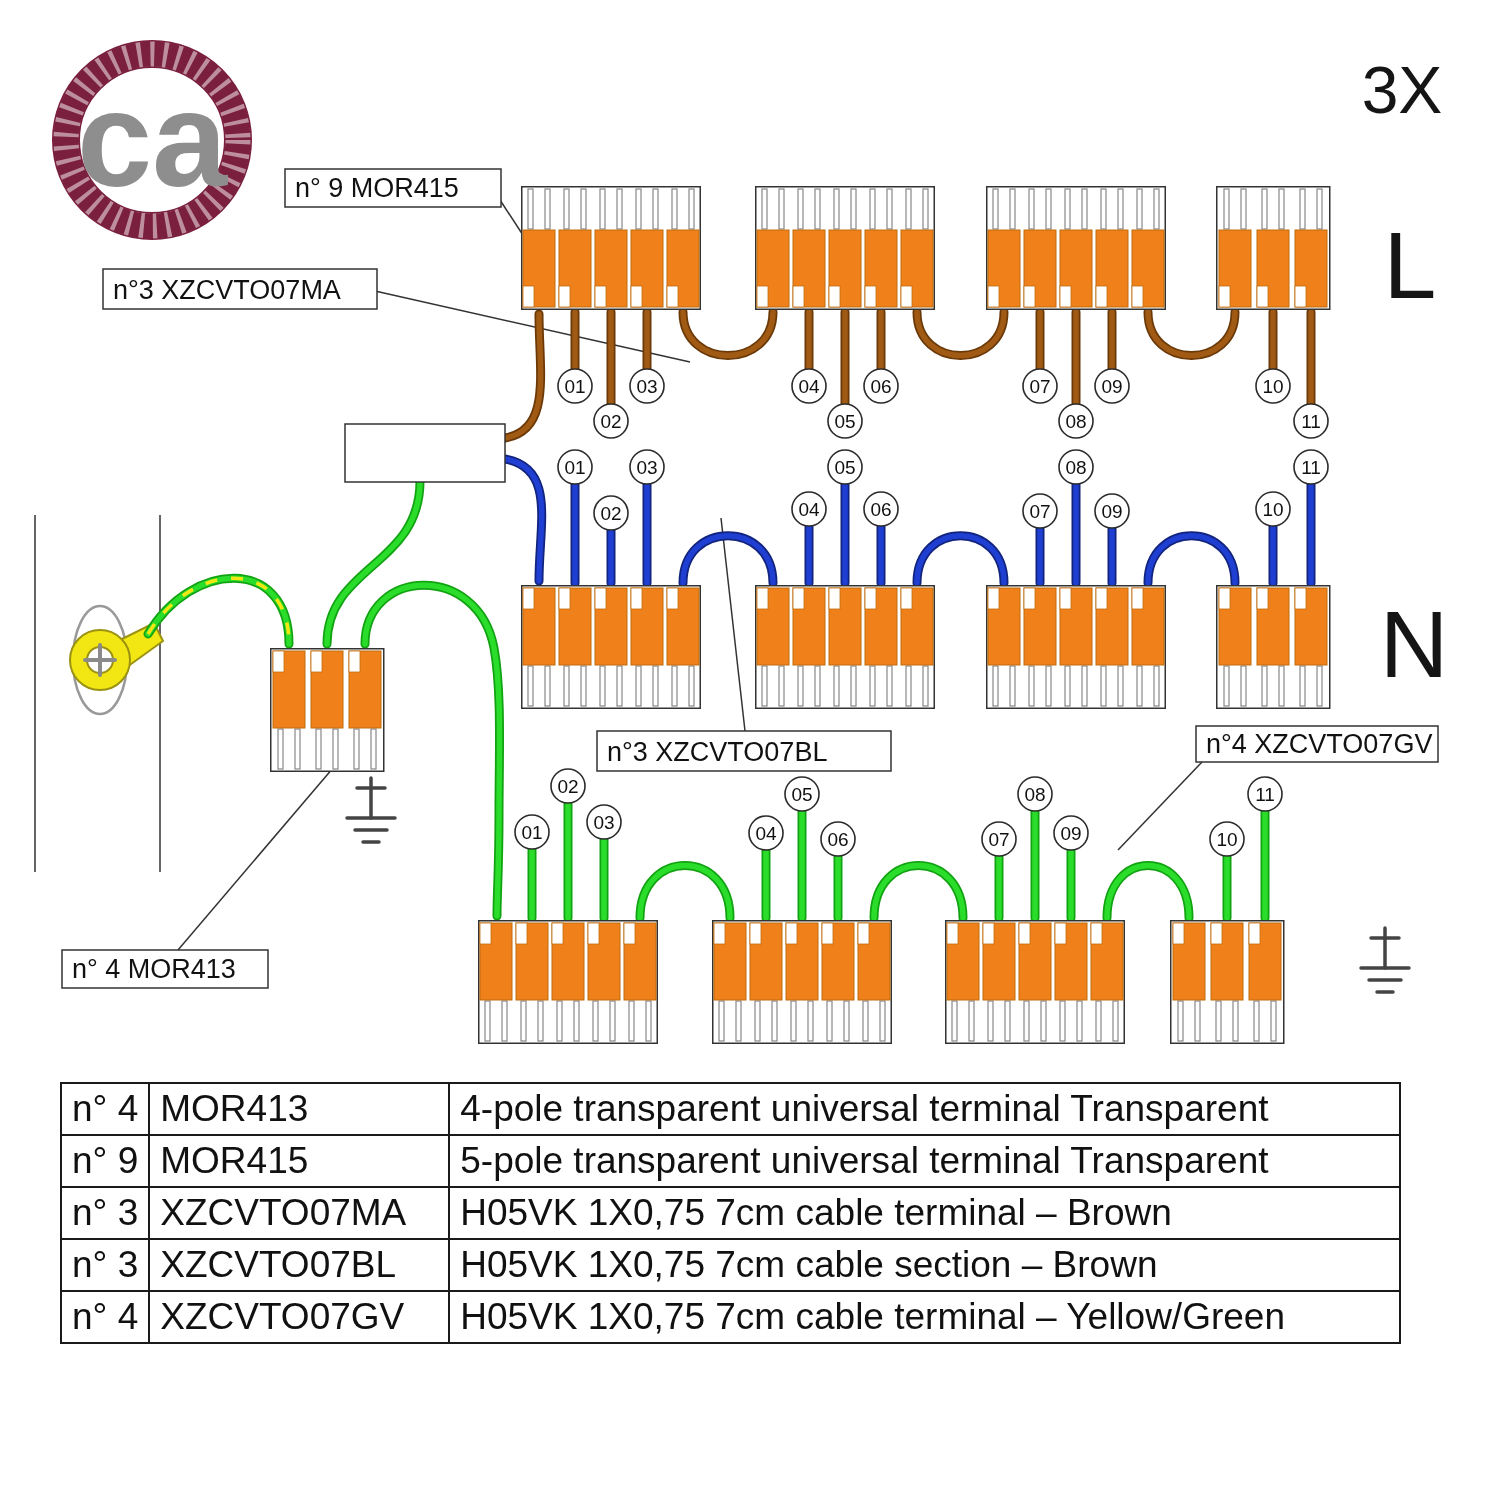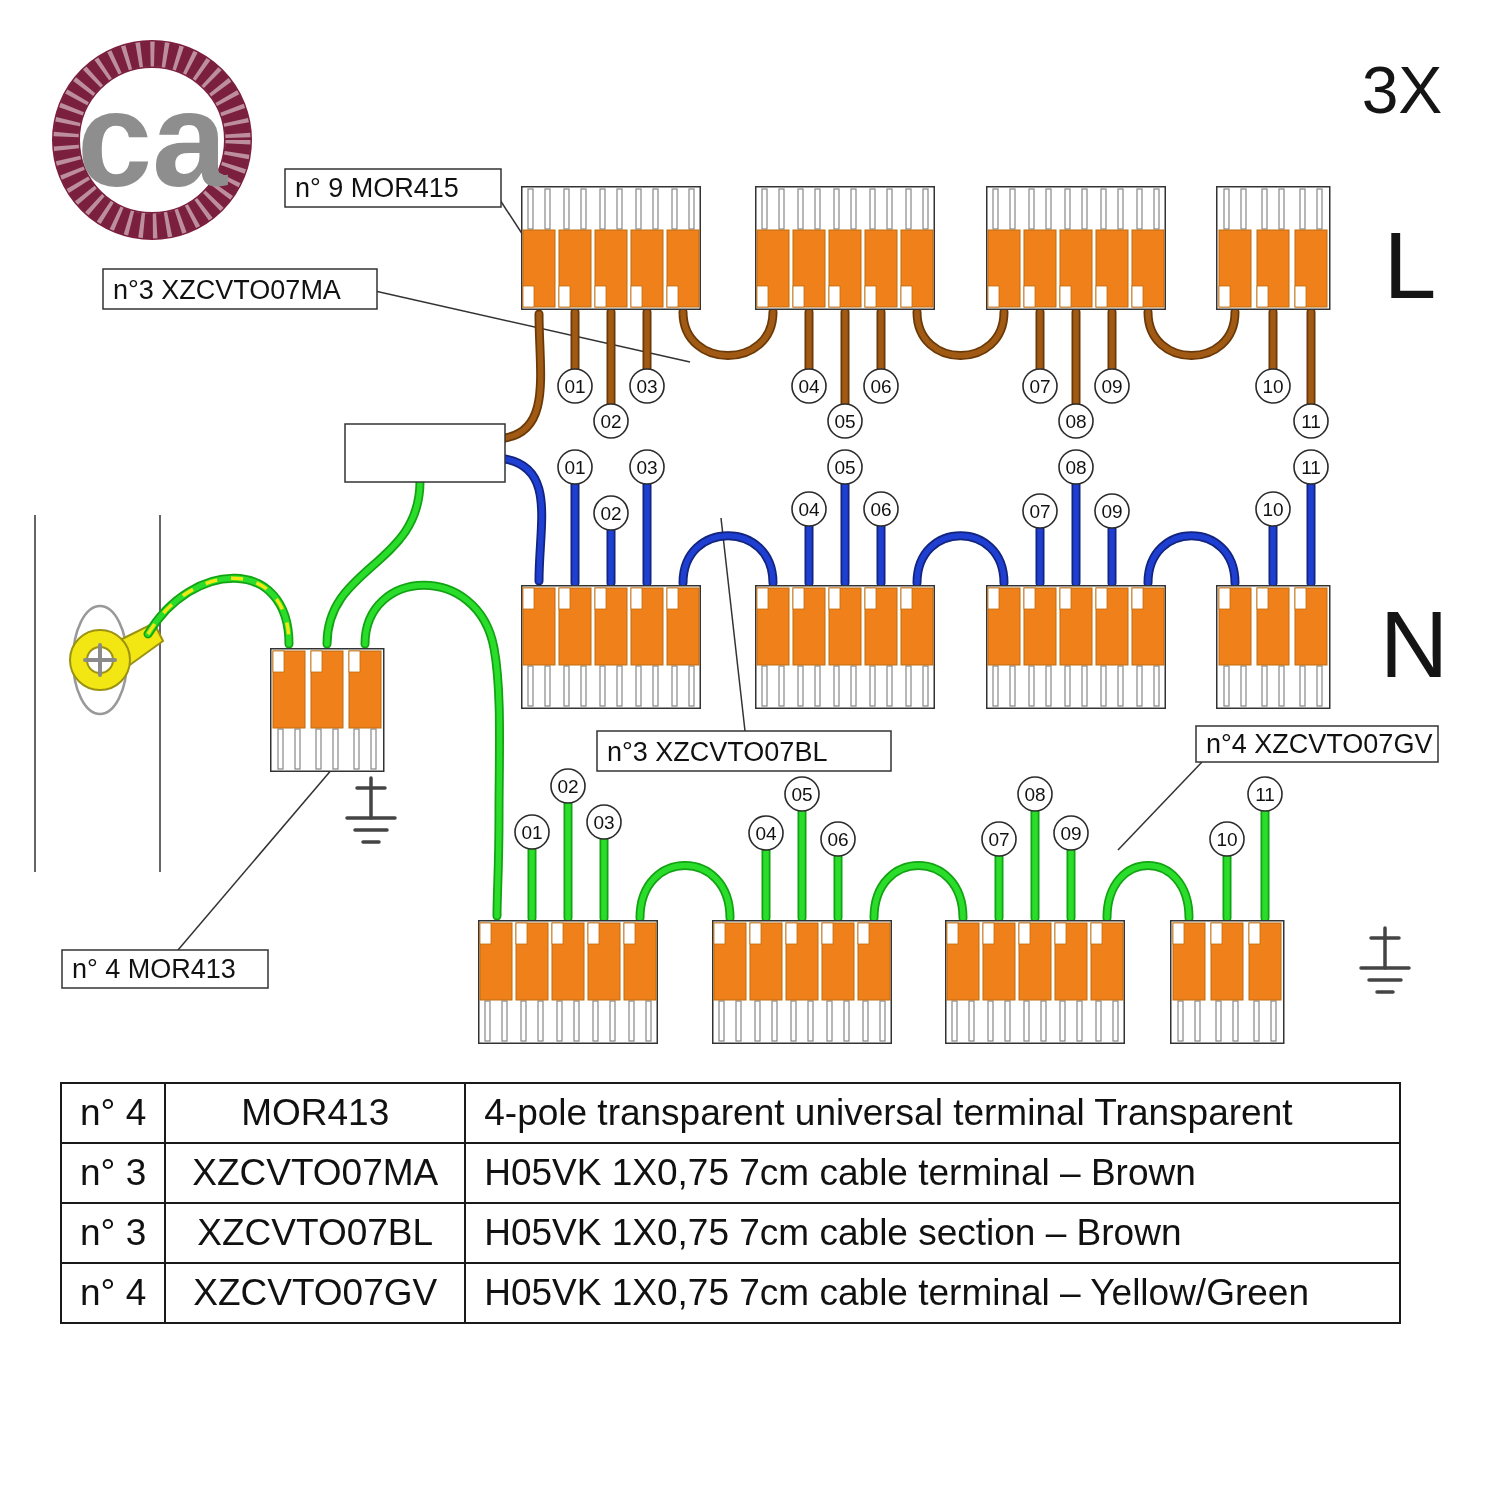--- a/index.html
+++ b/index.html
@@ -44,24 +44,24 @@
 
   
   .screwplate{fill:#fff;stroke:#999;stroke-width:2.5;}
   .lug{fill:var(--lug-yellow,#F3E713);stroke:#9b9212;stroke-width:2;}
   .lughole{fill:#fff;stroke:#9b9212;stroke-width:2;}
   .screwcross{stroke:#8a8a8a;stroke-width:4;stroke-linecap:round;}
   .earth line{stroke:#444;stroke-width:3.5;stroke-linecap:round;}
 
   
   .parts{position:absolute;left:60px;top:1082px;width:1341px;border-collapse:collapse;}
-  .parts td{border:2px solid #1a1a1a;font-size:37px;color:#111;height:60px;
-            padding:0 18px;vertical-align:middle;white-space:nowrap;box-sizing:border-box;}
+  .parts td{border:2px solid #1a1a1a;font-size:37px;color:#111;height:52px;
+            padding:0 10px;vertical-align:middle;white-space:nowrap;box-sizing:border-box;}
   .parts td.qty{width:86px;}
-  .parts td.sku{width:300px;text-align:center;}
+  .parts td.sku{width:300px;}
 </style>
 </head>
 <body>
 
 <div class="canvas">
 <svg id="diagram" width="1500" height="1500" viewBox="0 0 1500 1500">
 
   <defs>
     <g id="pole">
       <rect class="slot" x="-11" y="3" width="5" height="40"></rect>
@@ -409,20 +409,25 @@
 </svg>
 
 <table class="parts">
   <tbody>
         <tr>
     <td class="qty">n° 4</td>
     <td class="sku">MOR413</td>
     <td class="desc">4-pole transparent universal terminal Transparent</td>
   </tr>
   <tr>
+    <td class="qty">n° 9</td>
+    <td class="sku">MOR415</td>
+    <td class="desc">5-pole transparent universal terminal Transparent</td>
+  </tr>
+  <tr>
     <td class="qty">n° 3</td>
     <td class="sku">XZCVTO07MA</td>
     <td class="desc">H05VK 1X0,75 7cm cable terminal – Brown</td>
   </tr>
   <tr>
     <td class="qty">n° 3</td>
     <td class="sku">XZCVTO07BL</td>
     <td class="desc">H05VK 1X0,75 7cm cable section – Brown</td>
   </tr>
   <tr>

